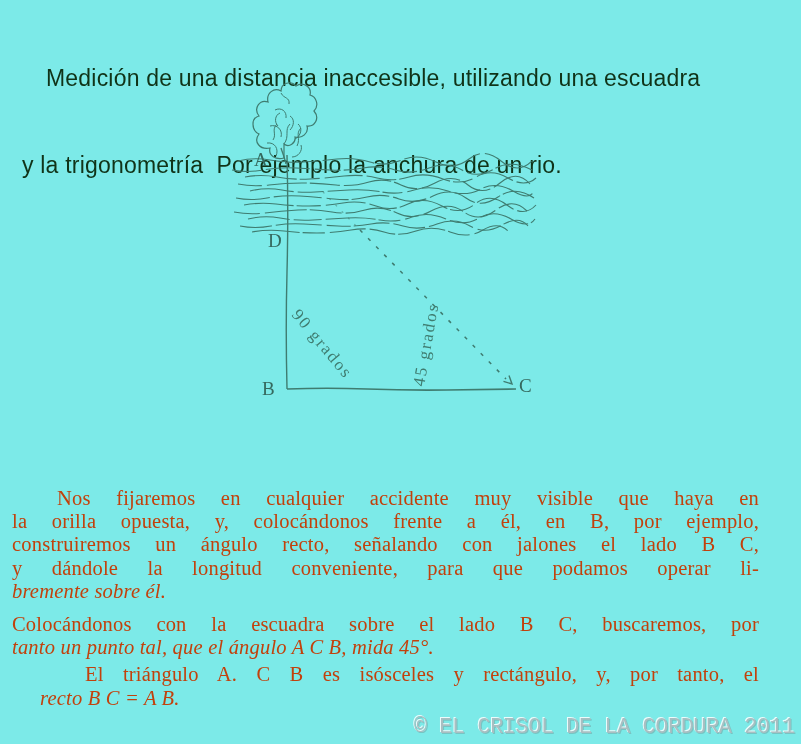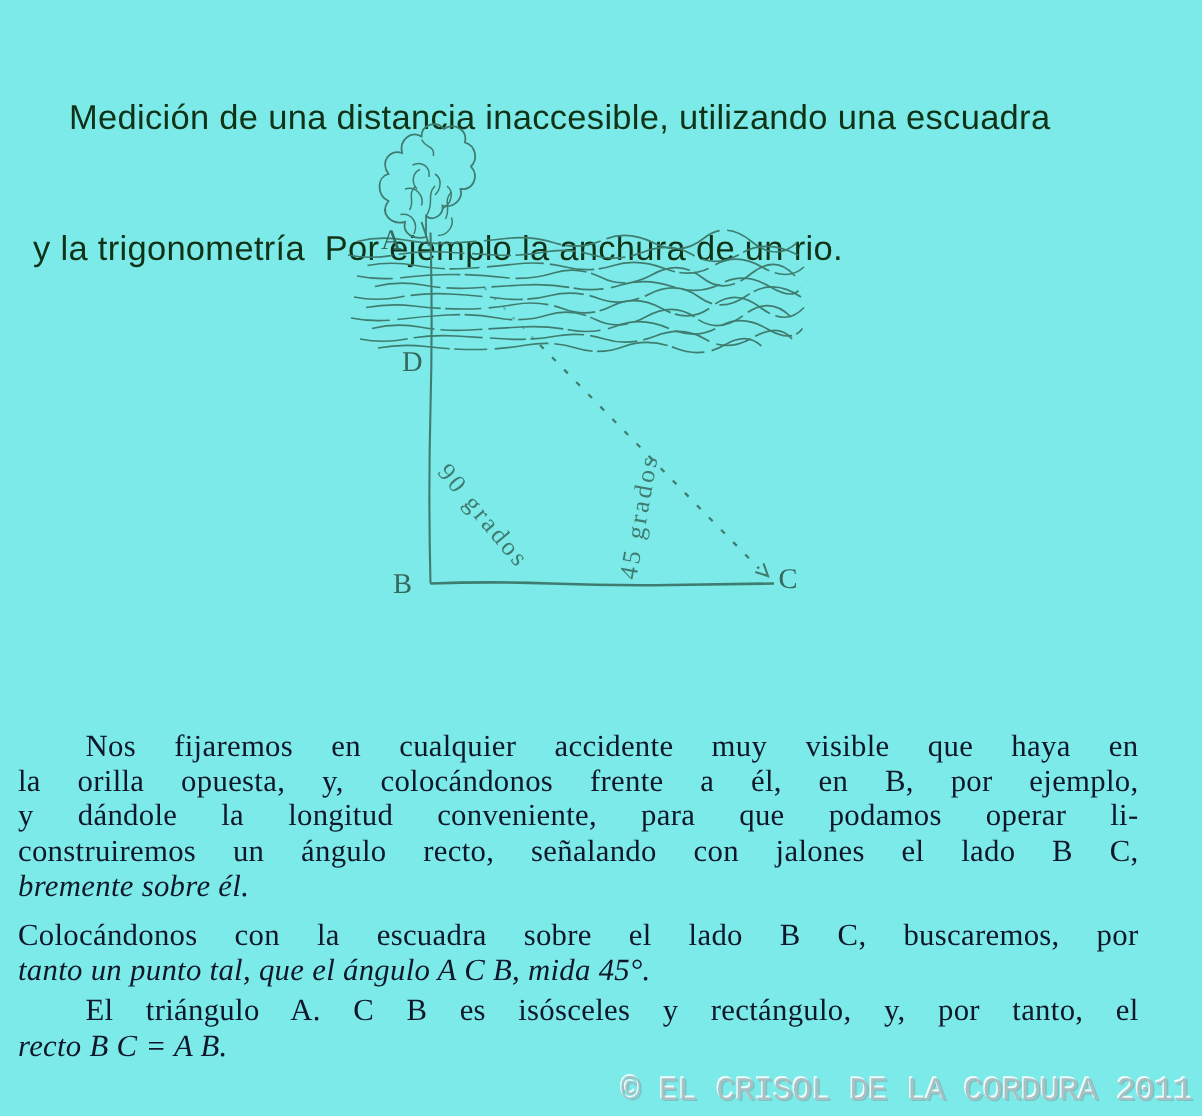--- a/index.html
+++ b/index.html
@@ -29,26 +29,26 @@
     font-size:19px;fill:#35695e;stroke:none;
   }
   .anglabel{
     font-family:"Liberation Serif", serif;
     font-size:17px;fill:#3f7c70;stroke:none;letter-spacing:2px;
   }
   
   .bodytext{
     position:absolute;left:12px;top:487px;width:747px;
     font-size:20.5px;line-height:23.2px;
-    color:#0f172a;
+    color:#c2410c;
     letter-spacing:0.2px;
   }
   .para{margin:0;}
   .para.p2{margin-top:10px;}
-  .para.p3{margin-top:4px;}
+  .para.p3{margin-top:4px;margin-left:28px;}
   .line{text-align:justify;text-align-last:justify;}
   .line.indent{padding-left:45px;}
   .line.plast{text-align-last:left;font-style:italic;}
   
   .watermark{
     position:absolute;right:6px;bottom:4px;
     font-family:Liberation Mono, monospace;
     font-size:22px;letter-spacing:-0.5px;
     color:#a9bfc2;
     text-shadow:-1px -1px 0 rgba(255,255,255,0.85), 1px 1px 0 rgba(110,150,150,0.45);
@@ -101,22 +101,22 @@
   <text class="ptlabel" x="519" y="392">C</text>
 
   <text class="anglabel" transform="translate(291,315) rotate(50)">90 grados</text>
   <text class="anglabel" transform="translate(424,387) rotate(-80)">45 grados</text>
 </svg>
 
 <div class="bodytext">
   <div class="para p1">
     <div class="line indent">Nos fijaremos en cualquier accidente muy visible que haya en</div>
     <div class="line">la orilla opuesta, y, colocándonos frente a él, en B, por ejemplo,</div>
+    <div class="line">construiremos un ángulo recto, señalando con jalones el lado B C,</div>
     <div class="line">y dándole la longitud conveniente, para que podamos operar li-</div>
-    <div class="line">construiremos un ángulo recto, señalando con jalones el lado B C,</div>
     <div class="line plast">bremente sobre él.</div>
   </div>
   <div class="para p2">
     <div class="line">Colocándonos con la escuadra sobre el lado B C, buscaremos, por</div>
     <div class="line plast">tanto un punto tal, que el ángulo A C B, mida 45°.</div>
   </div>
   <div class="para p3">
     <div class="line indent">El triángulo A. C B es isósceles y rectángulo, y, por tanto, el</div>
     <div class="line plast">recto B C = A B.</div>
   </div>

